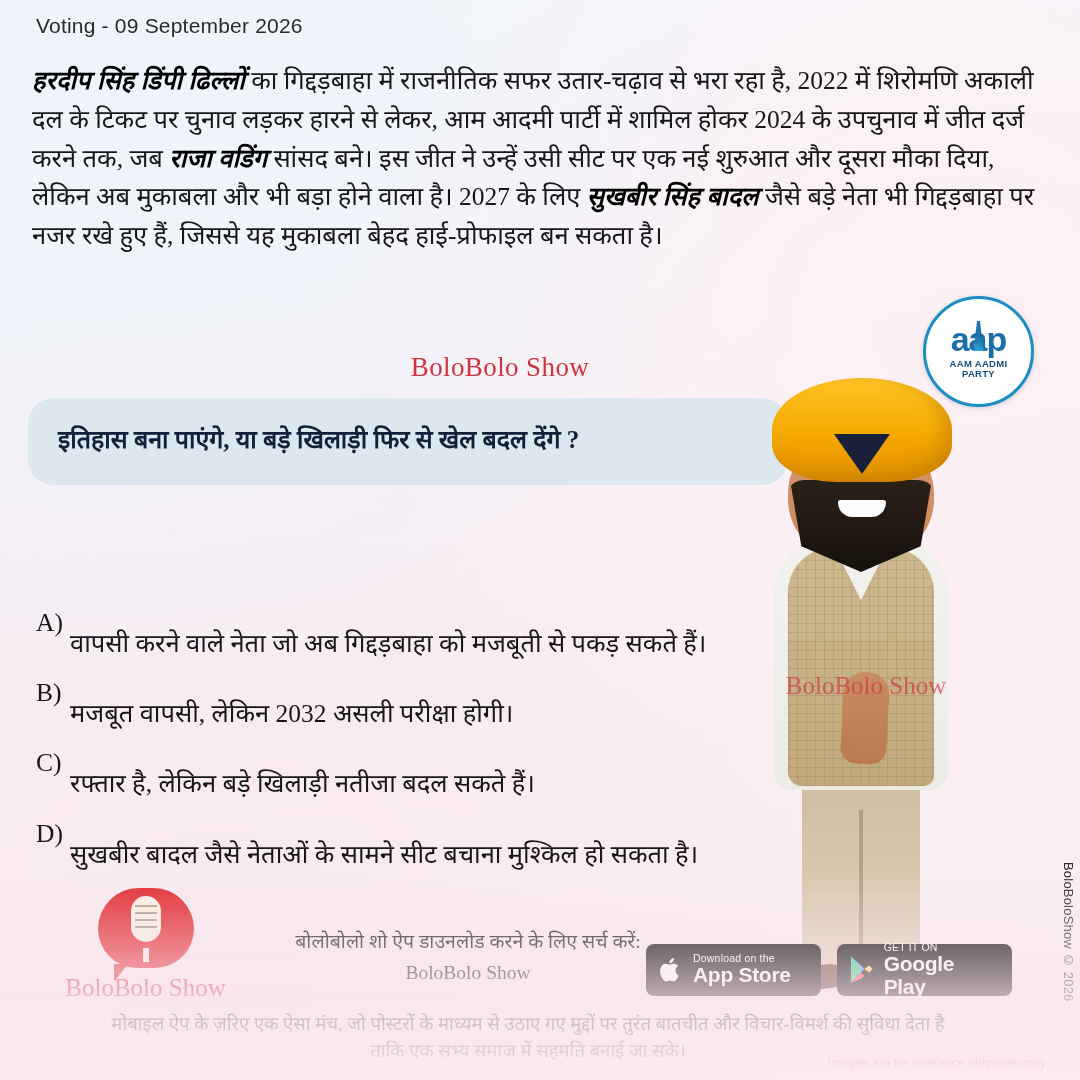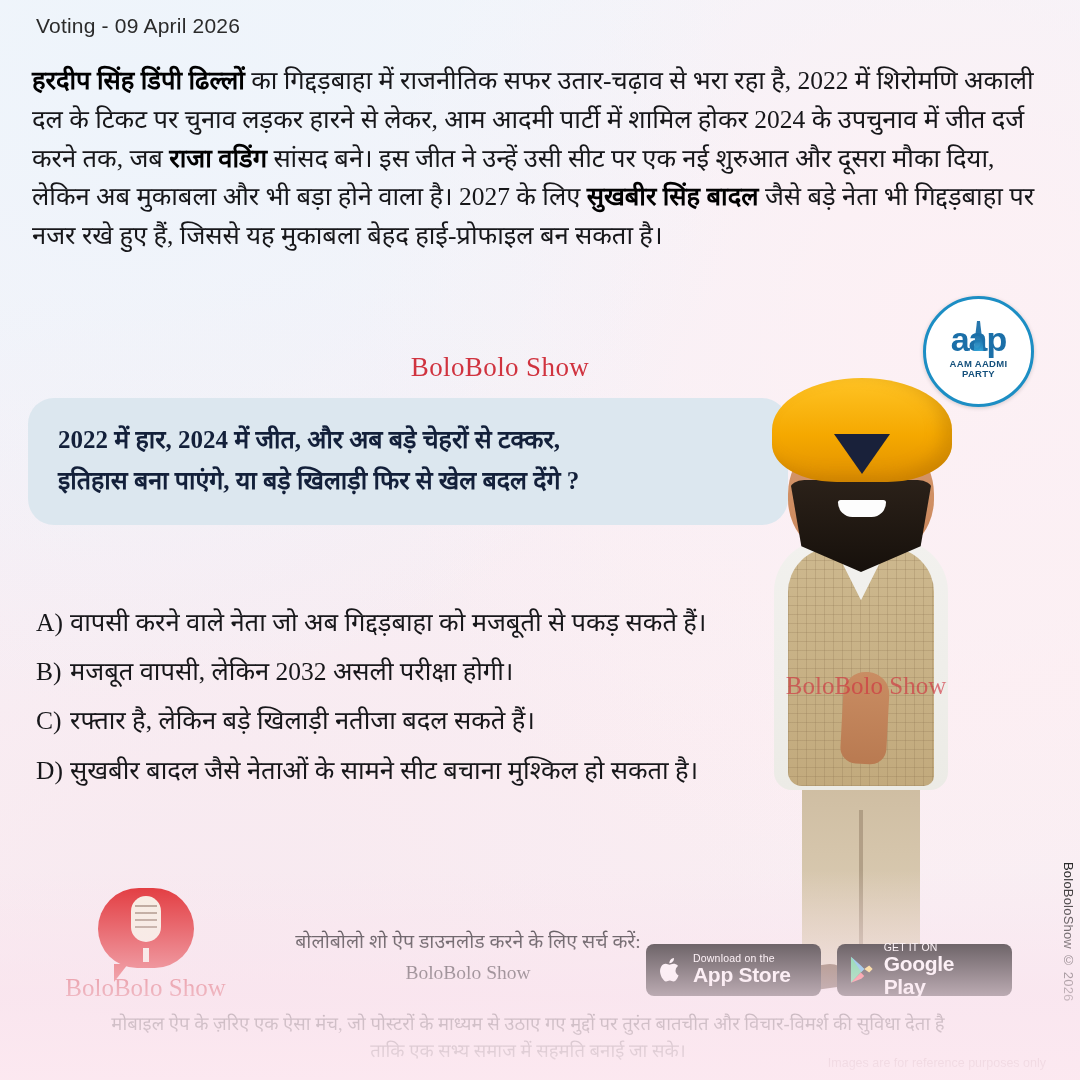--- a/index.html
+++ b/index.html
@@ -49,20 +49,21 @@
     width: 1010px;
     font-family: "Liberation Serif", "DejaVu Serif", serif;
     font-size: 25.5px;
     line-height: 1.52;
     color: #17171a;
     text-align: left;
   }
   .article b {
     font-weight: bold;
     color: #000;
+    font-style: italic;
   }
 
   .brand-script {
     position: absolute;
     top: 352px;
     left: 330px;
     width: 340px;
     text-align: center;
     font-family: "Liberation Serif", "DejaVu Serif", serif;
     font-size: 27px;
@@ -100,20 +101,21 @@
     display: flex;
     margin-bottom: 13px;
   }
   .option .opt-key {
     width: 34px;
     flex: 0 0 34px;
   }
   .option .opt-text {
     flex: 1 1 auto;
     text-indent: 0;
+    margin-top: 21px;
   }
 
   
   .aap-logo {
     position: absolute;
     top: 296px;
     left: 975px;
     width: 105px;
     height: 105px;
     margin-left: -52px;
@@ -445,28 +447,27 @@
     bottom: 10px;
     font-size: 12.5px;
     color: #8a5a66;
   }
 </style>
 </head>
 <body>
 
 <div class="poster">
 
-  <div class="date-line">Voting - 09 April 2026</div>
+  <div class="date-line">Voting - 09 September 2026</div>
 
   <div class="article"><b>हरदीप सिंह डिंपी ढिल्लों</b><span> का गिद्दड़बाहा में राजनीतिक सफर उतार-चढ़ाव से भरा रहा है, 2022 में शिरोमणि अकाली दल के टिकट पर चुनाव लड़कर हारने से लेकर, आम आदमी पार्टी में शामिल होकर 2024 के उपचुनाव में जीत दर्ज करने तक, जब </span><b>राजा वडिंग</b><span> सांसद बने। इस जीत ने उन्हें उसी सीट पर एक नई शुरुआत और दूसरा मौका दिया, लेकिन अब मुकाबला और भी बड़ा होने वाला है। 2027 के लिए </span><b>सुखबीर सिंह बादल</b><span> जैसे बड़े नेता भी गिद्दड़बाहा पर नजर रखे हुए हैं, जिससे यह मुकाबला बेहद हाई-प्रोफाइल बन सकता है।</span></div>
 
   <div class="brand-script">BoloBolo Show</div>
 
   <div class="question-box">
-    <div>2022 में हार, 2024 में जीत, और अब बड़े चेहरों से टक्कर,</div>
     <div>इतिहास बना पाएंगे, या बड़े खिलाड़ी फिर से खेल बदल देंगे ?</div>
   </div>
 
   <div class="options">
     <div class="option">
       <span class="opt-key">A)</span>
       <span class="opt-text">वापसी करने वाले नेता जो अब गिद्दड़बाहा को मजबूती से पकड़ सकते हैं।</span>
     </div>
     <div class="option">
       <span class="opt-key">B)</span>

